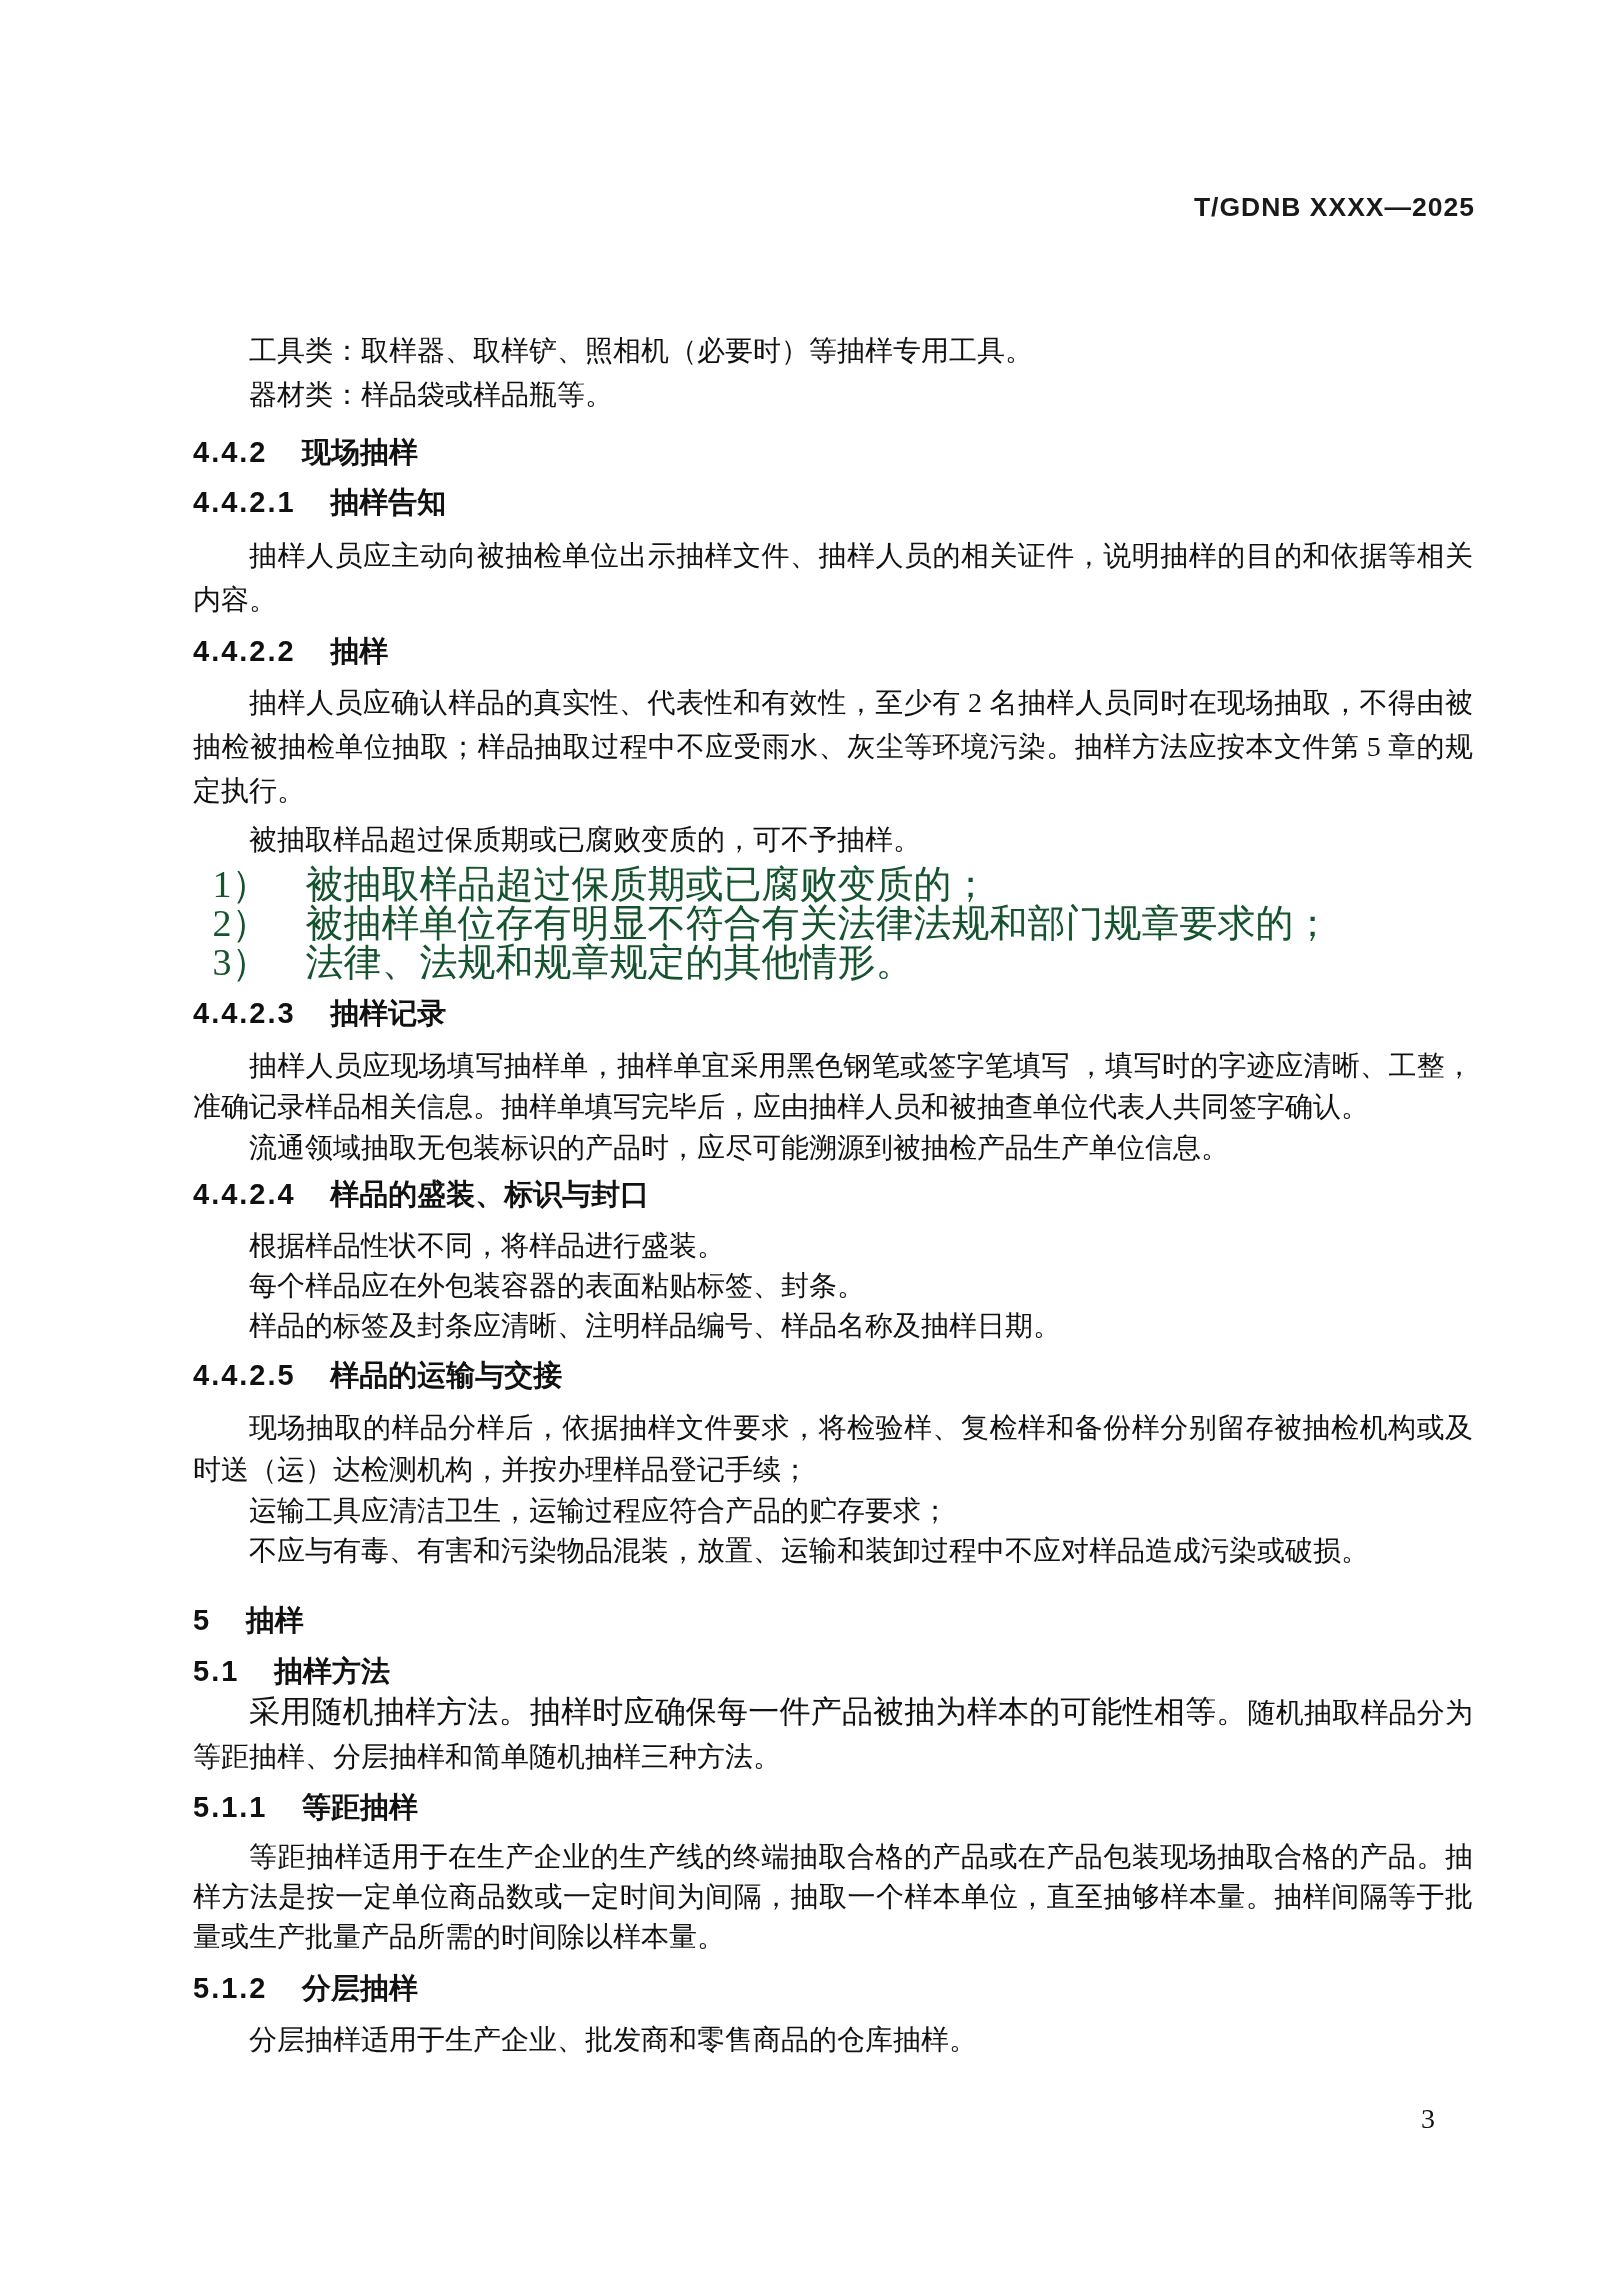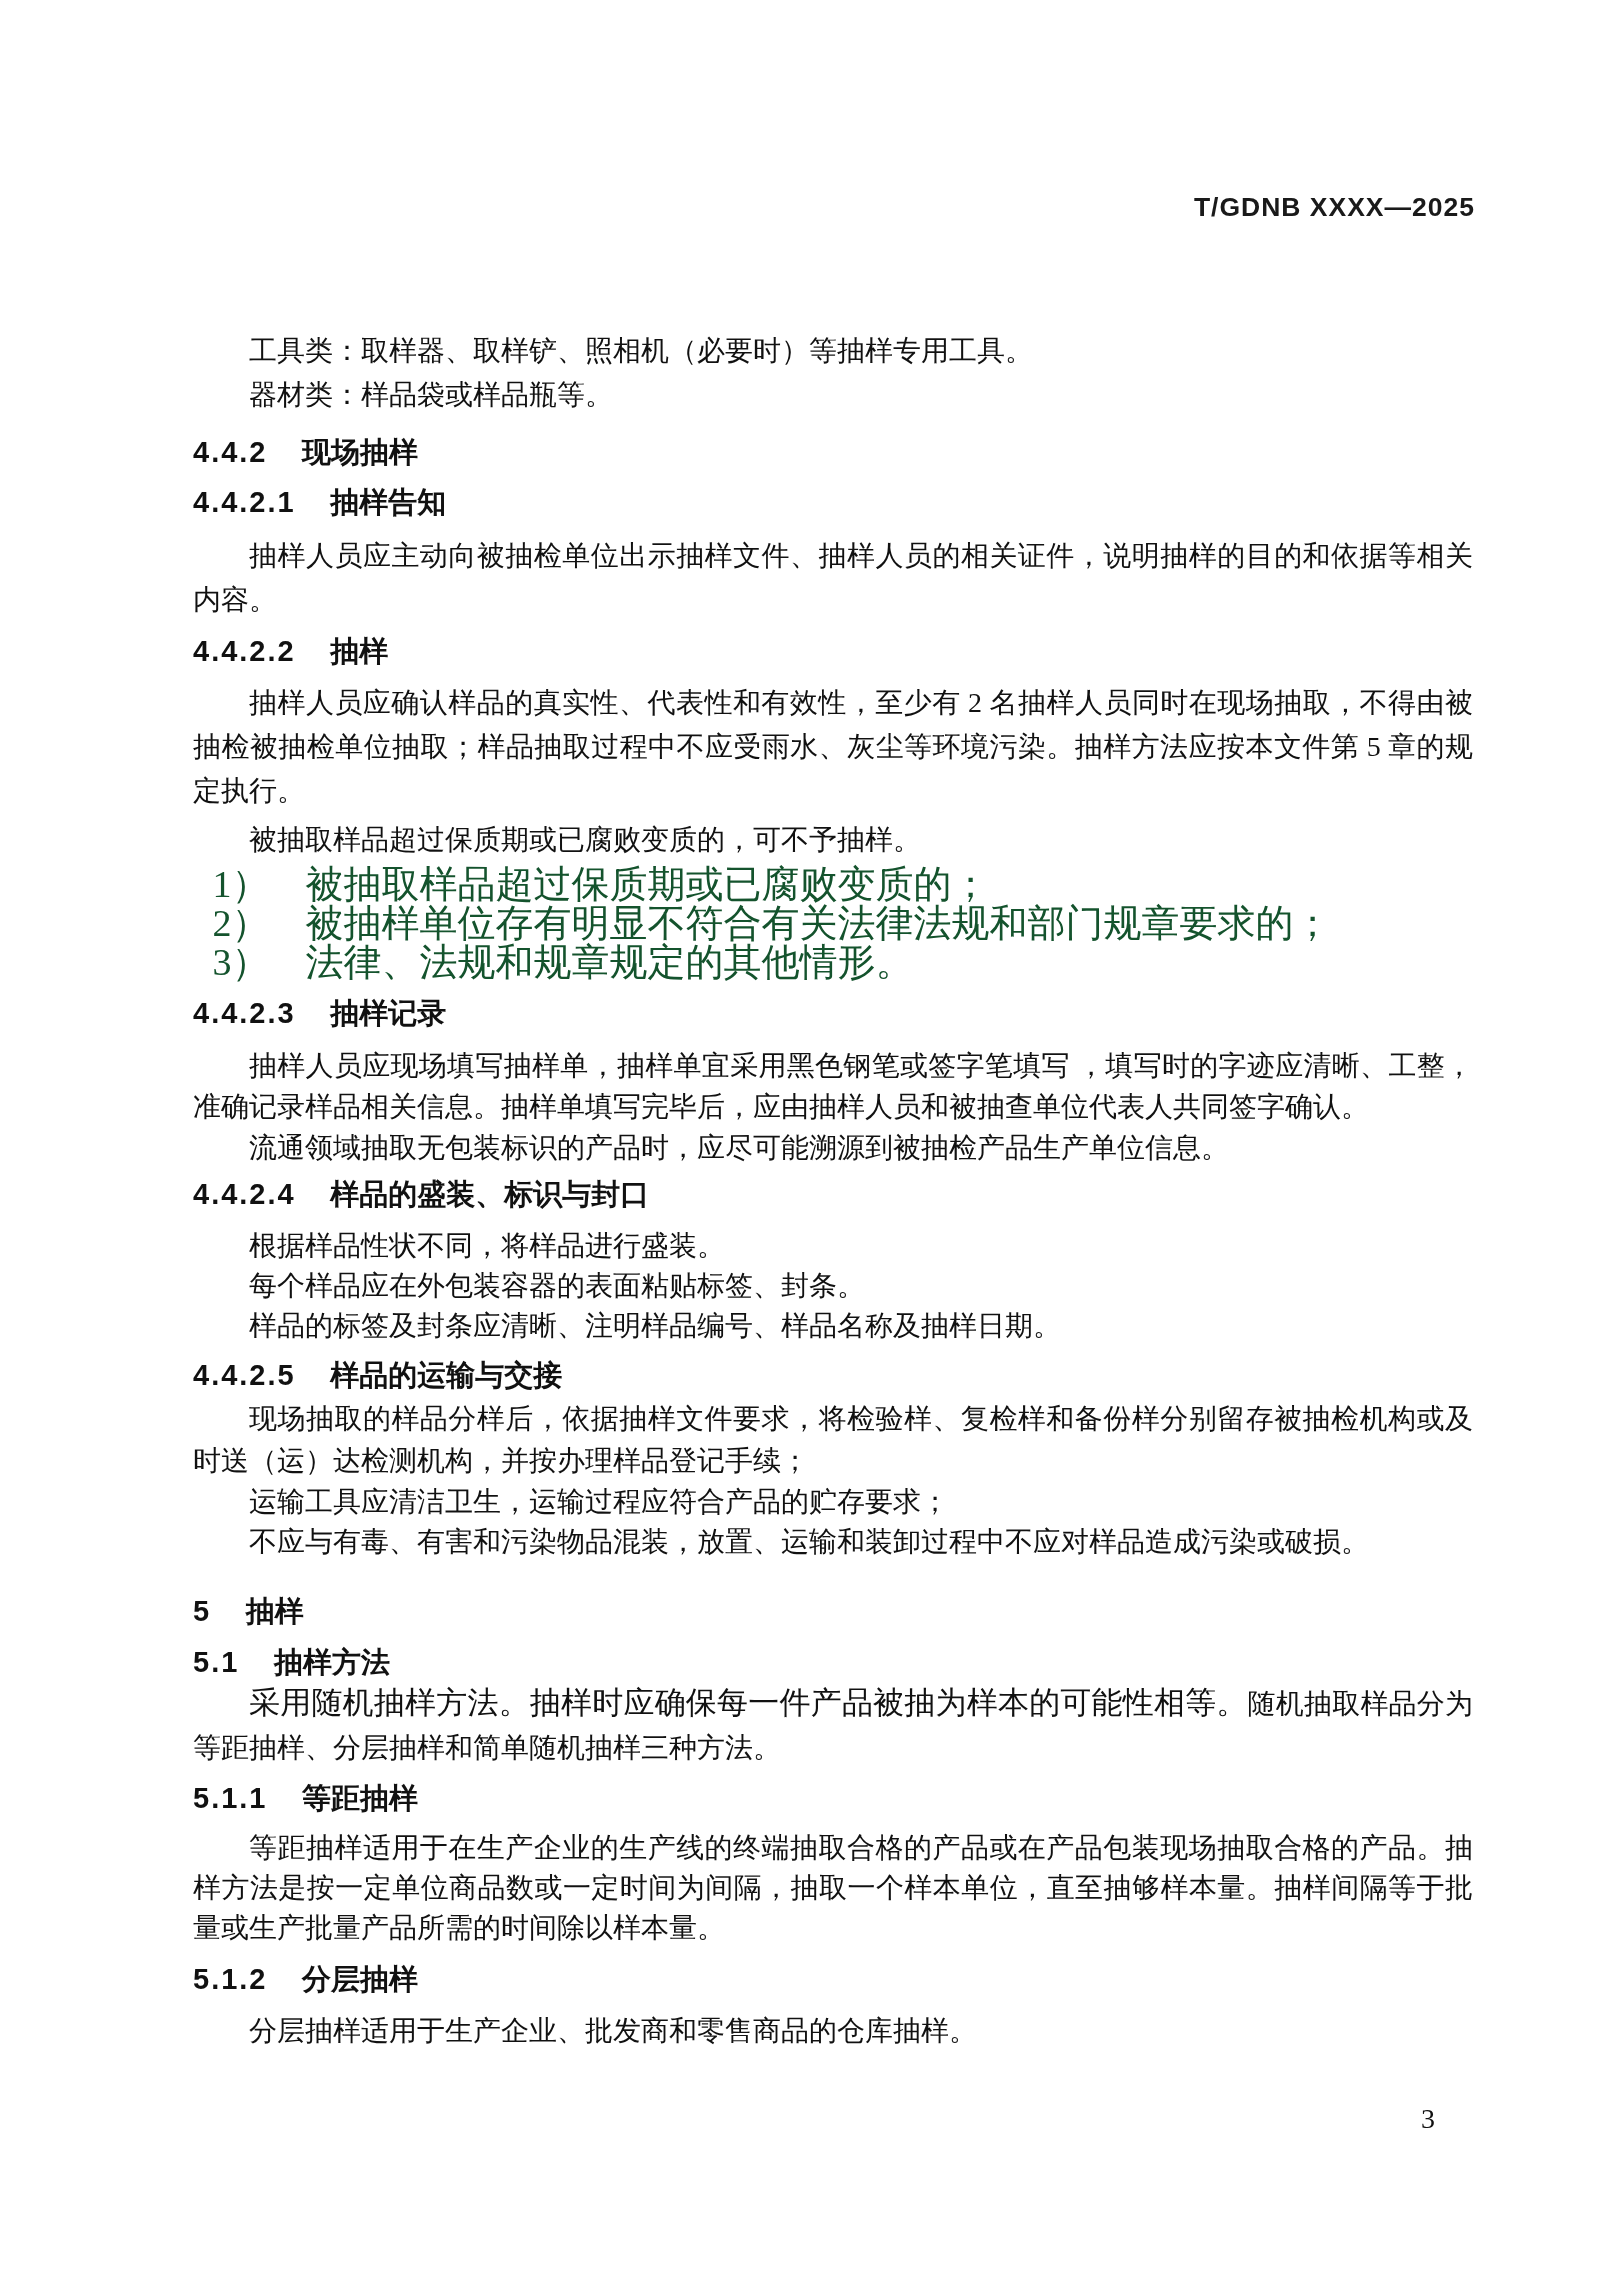--- a/index.html
+++ b/index.html
@@ -124,21 +124,21 @@
       <span class="htitle">样品的盛装、标识与封口</span>
     </h3>
     <p class="body-line indent lh41" style="margin-top:13.7px">根据样品性状不同，将样品进行盛装。</p>
     <p class="body-line indent lh41">每个样品应在外包装容器的表面粘贴标签、封条。</p>
     <p class="body-line indent lh41">样品的标签及封条应清晰、注明样品编号、样品名称及抽样日期。</p>
 
     <h3 class="heading" style="margin-top:11.8px">
       <span class="hnum">4.4.2.5</span>
       <span class="htitle">样品的运输与交接</span>
     </h3>
-    <p class="body-line indent lh43" style="margin-top:5px">现场抽取的样品分样后，依据抽样文件要求，将检验样、复检样和备份样分别留存被抽检机构或及时送（运）达检测机构，并按办理样品登记手续；</p>
+    <p class="body-line indent lh43" style="margin-top:14px">现场抽取的样品分样后，依据抽样文件要求，将检验样、复检样和备份样分别留存被抽检机构或及时送（运）达检测机构，并按办理样品登记手续；</p>
     <p class="body-line indent lh41">运输工具应清洁卫生，运输过程应符合产品的贮存要求；</p>
     <p class="body-line indent lh41">不应与有毒、有害和污染物品混装，放置、运输和装卸过程中不应对样品造成污染或破损。</p>
 
     <h3 class="heading" style="margin-top:32px">
       <span class="hnum">5</span>
       <span class="htitle">抽样</span>
     </h3>
 
     <h3 class="heading" style="margin-top:15.7px">
       <span class="hnum">5.1</span>

